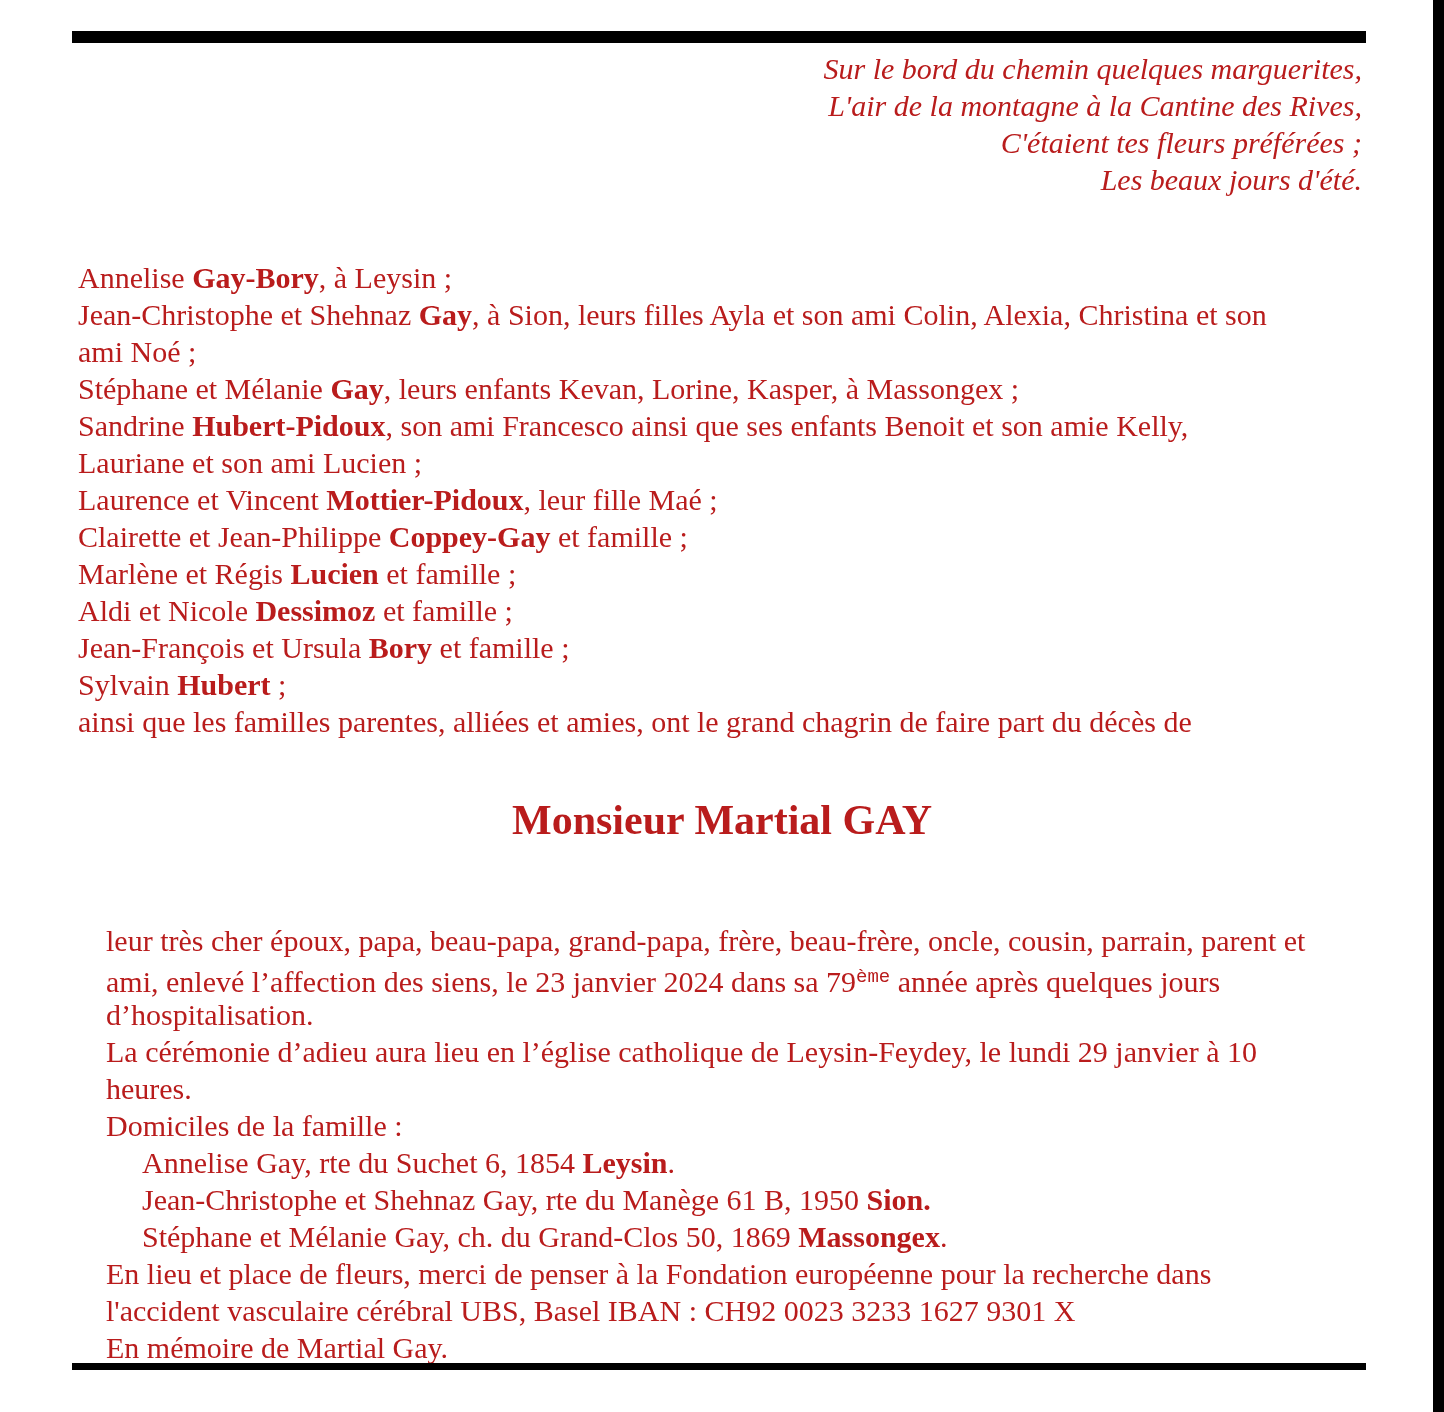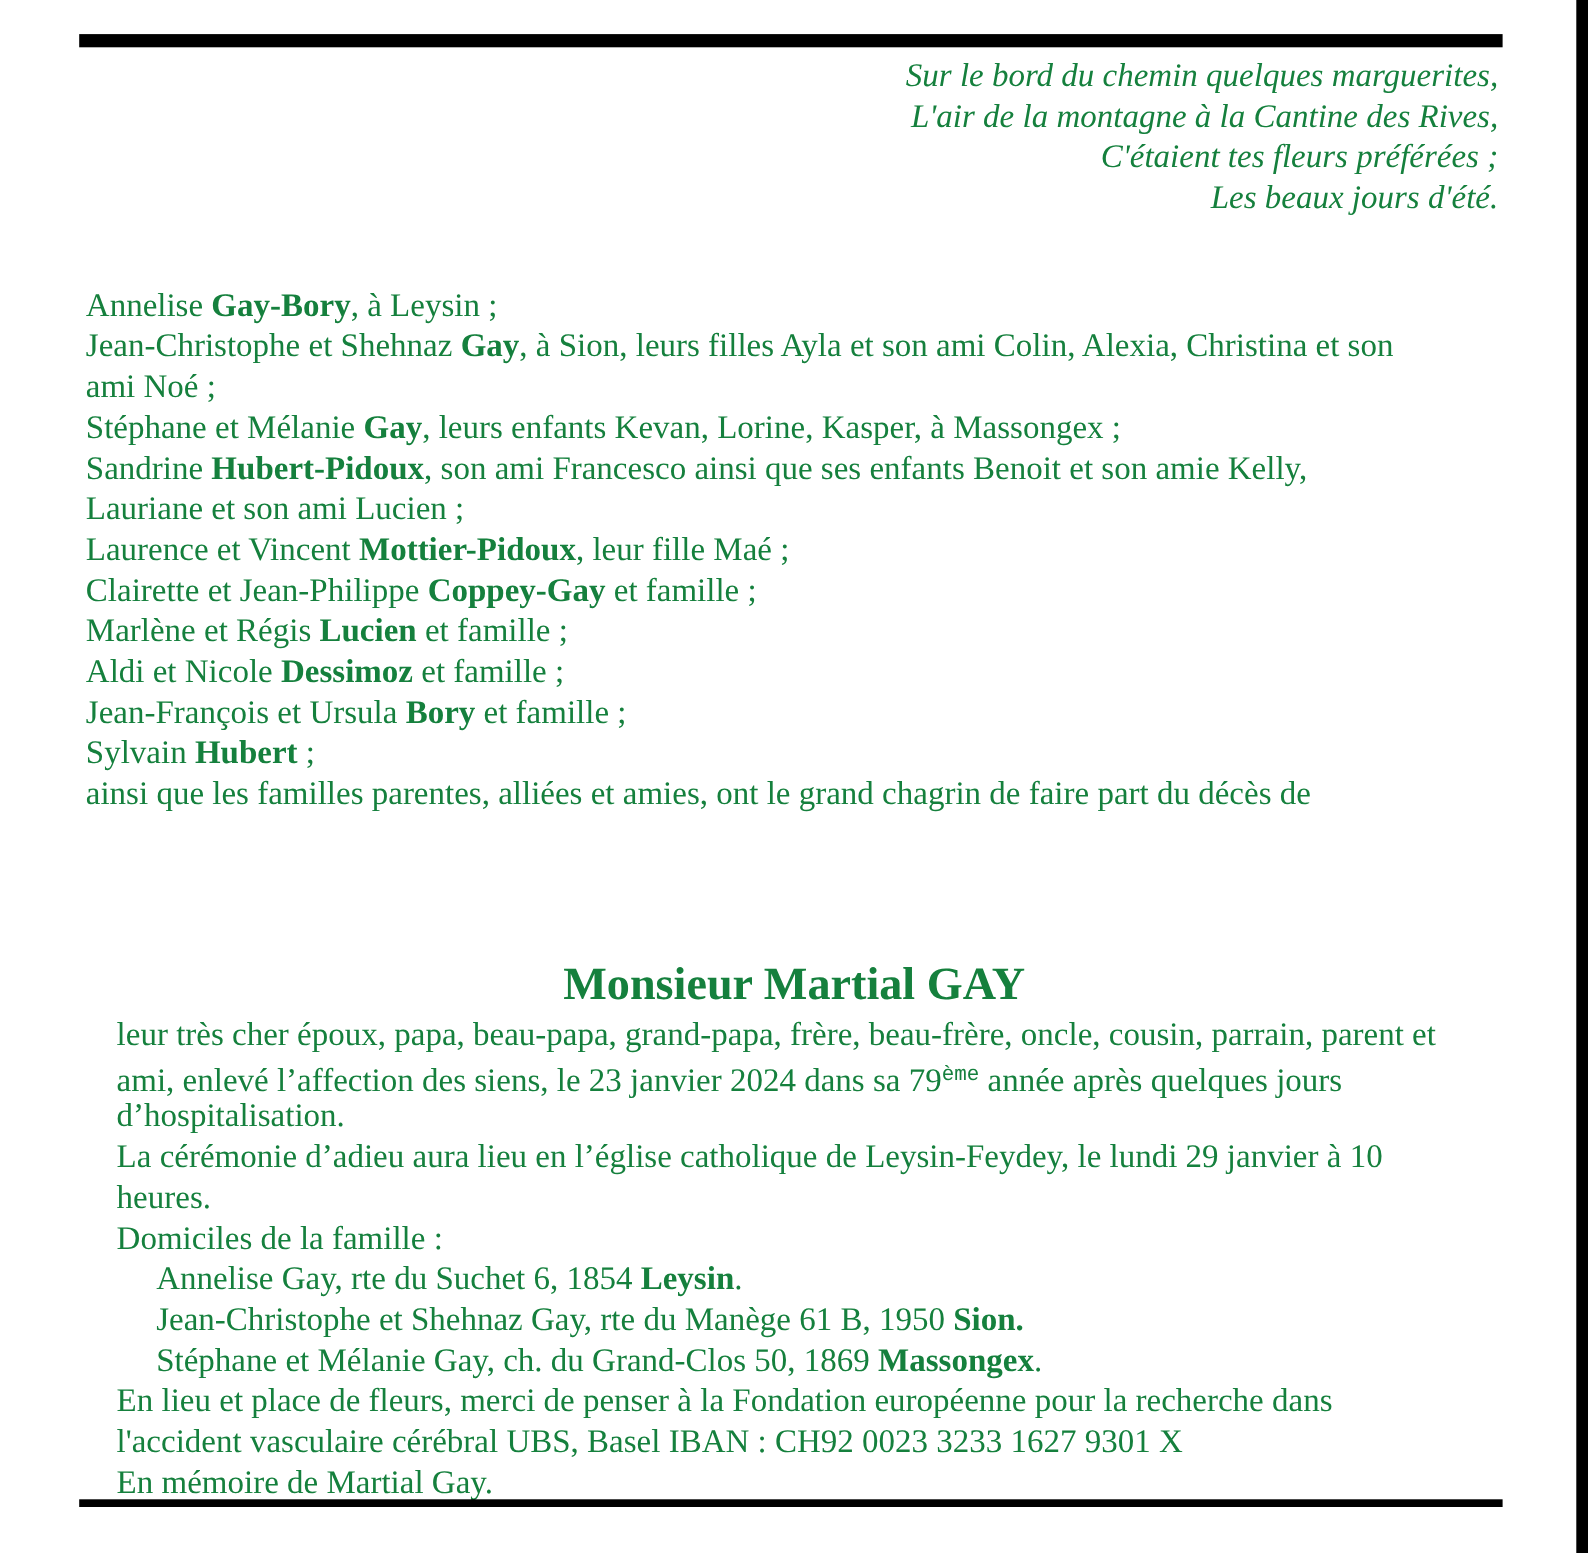--- a/index.html
+++ b/index.html
@@ -5,21 +5,21 @@
   html, body {
     margin: 0;
     padding: 0;
     background: #ffffff;
   }
   .page {
     position: relative;
     width: 1444px;
     height: 1412px;
     background: #ffffff;
-    color: #15803d;
+    color: #b91c1c;
     font-family: "Liberation Serif", serif;
     overflow: hidden;
   }
   .top-bar {
     position: absolute;
     left: 72px;
     top: 31px;
     width: 1294px;
     height: 12px;
     background: #000000;
@@ -54,21 +54,21 @@
     position: absolute;
     left: 78px;
     top: 259px;
     font-size: 30px;
     line-height: 37px;
     white-space: nowrap;
   }
   .title {
     position: absolute;
     left: 0;
-    top: 872px;
+    top: 797px;
     width: 1444px;
     text-align: center;
     font-size: 42px;
     line-height: 46px;
     font-weight: bold;
   }
   .body-block {
     position: absolute;
     left: 78px;
     top: 922px;

